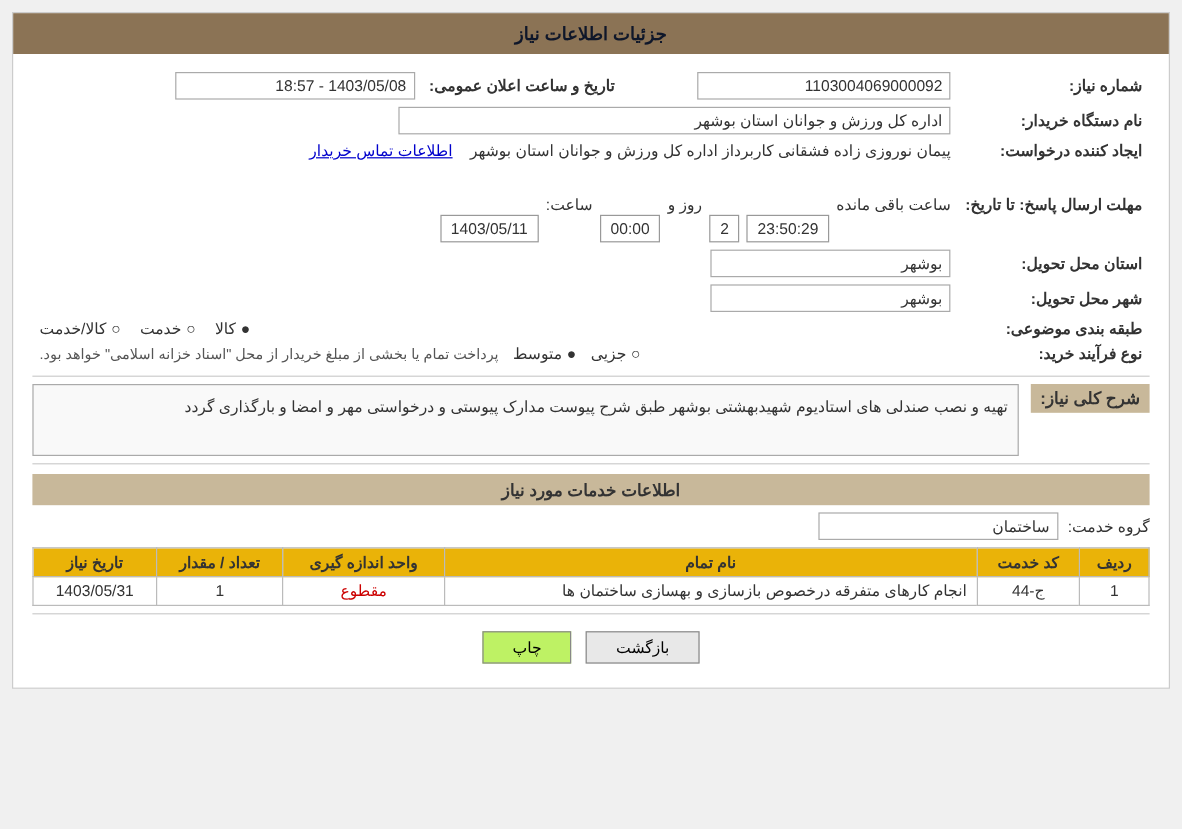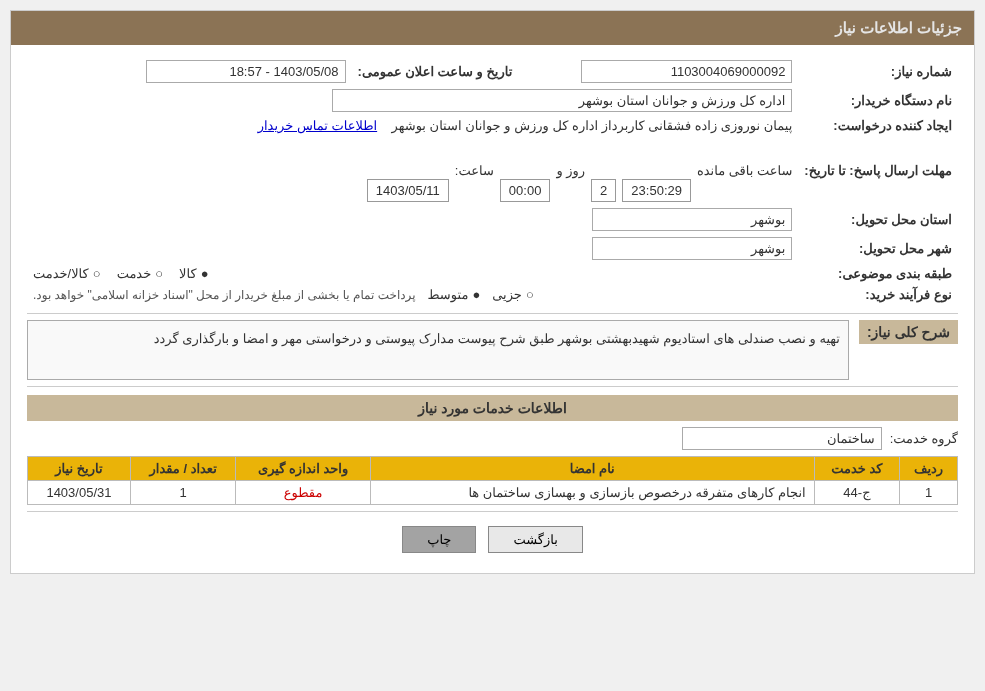--- a/index.html
+++ b/index.html
@@ -15,22 +15,22 @@
       min-height: 691px;
       background: #f0f0f0;
       padding: 10px;
     }
     .main-card {
       background: #fff;
       border: 1px solid #ccc;
     }
     .card-header {
       background: #8B7355;
-      color: #e5e5e5;
-      text-align: right;
+      color: #0f172a;
+      text-align: center;
       padding: 8px 12px;
       font-size: 15px;
       font-weight: bold;
     }
     .card-body {
       padding: 12px 16px;
     }
     .info-table {
       width: 100%;
       border-collapse: collapse;
@@ -163,21 +163,21 @@
     }
     .btn {
       padding: 5px 24px;
       font-size: 13px;
       font-family: Tahoma, Arial, sans-serif;
       cursor: pointer;
       border: 1px solid #aaa;
       background: #f0f0f0;
     }
     .btn-print {
-      background: #a3a3a3;
+      background: #bef264;
       border: 1px solid #888;
     }
     .btn-back {
       background: #e8e8e8;
       border: 1px solid #888;
     }
     .content-area {
       position: relative;
     }
     .separator-line {
@@ -315,21 +315,21 @@
       <div class="service-group-row">
         <span class="inline-label">گروه خدمت:</span>
         <div class="input-box input-medium">ساختمان</div>
       </div>
 
       <table class="services-table">
         <thead>
           <tr>
             <th>ردیف</th>
             <th>کد خدمت</th>
-            <th>نام امضا</th>
+            <th>نام تمام</th>
             <th>واحد اندازه گیری</th>
             <th>تعداد / مقدار</th>
             <th>تاریخ نیاز</th>
           </tr>
         </thead>
         <tbody id="services-tbody">
         <tr>
       <td>1</td>
       <td>ج-44</td>
       <td class="text-right">انجام کارهای متفرقه درخصوص بازسازی و بهسازی ساختمان ها</td>

